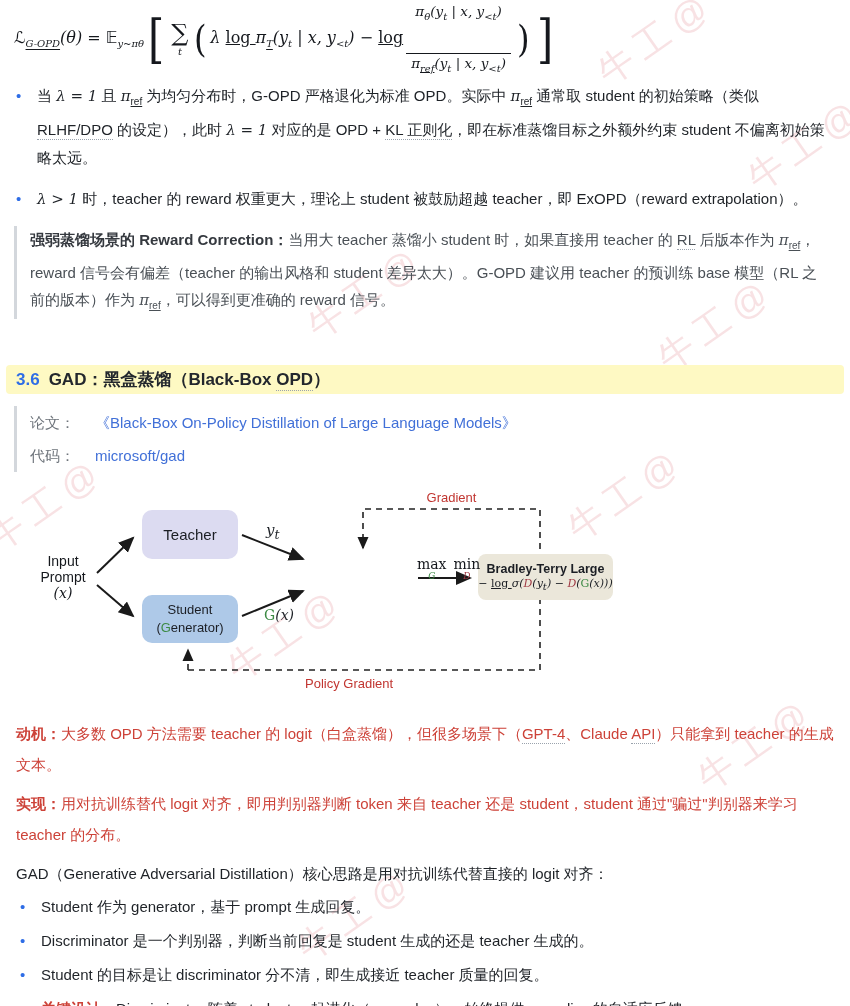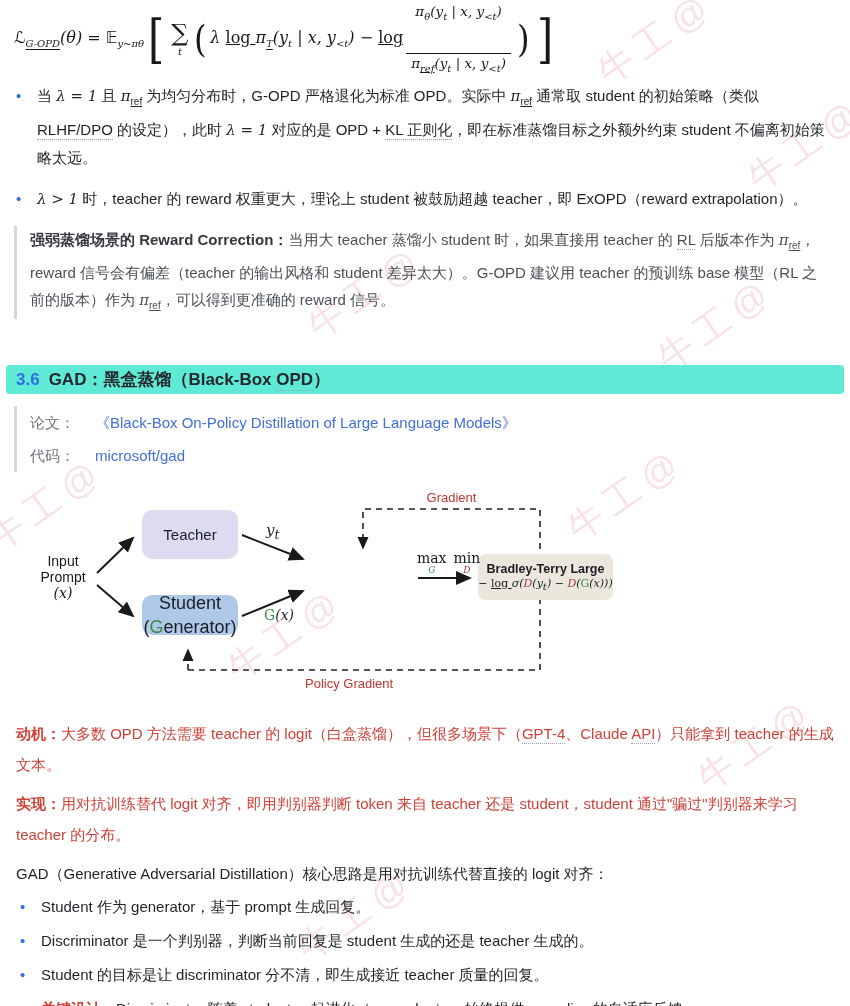--- a/index.html
+++ b/index.html
@@ -35,48 +35,48 @@
   
   .top-bullets{margin:14px 16px 0 16px;}
   .brow{display:flex;margin-bottom:13px;}
   .bdot{flex:none;width:21px;color:#2e6de6;font-size:15px;line-height:28px;}
   .btext{flex:1;font-size:15px;line-height:28px;color:#1e2227;}
   
   .callout{margin:9px 20px 0 14px;border-left:3px solid #d3d7dc;padding-left:13px;
     font-size:15px;line-height:27px;color:#4a5056;}
   .callout .sg-b{color:#35393f;}
   
-  .section-bar{margin:46px 6px 0 6px;background:#5eead4;border-radius:4px;
+  .section-bar{margin:46px 6px 0 6px;background:#fef9c3;border-radius:4px;
     padding:3px 10px;display:flex;align-items:center;font-size:17px;font-weight:700;color:#23272d;}
   .section-num{color:#2e6de6;margin-right:9px;}
   
   .refs{margin:12px 0 0 14px;border-left:3px solid #d3d7dc;padding-left:13px;}
   .ref-row{font-size:15px;line-height:33px;}
   .ref-label{color:#6e747b;margin-right:20px;}
   .ref-link{color:#4170d8;text-decoration:none;cursor:pointer;}
   
   .diagram{position:relative;height:233px;margin-top:5px;width:850px;}
   .diagram svg{position:absolute;left:0;top:0;z-index:1;}
   .d-box{position:absolute;z-index:2;display:flex;flex-direction:column;align-items:center;
     justify-content:center;border-radius:10px;text-align:center;color:#1b1e24;}
   .d-teacher{left:142px;top:33px;width:96px;height:49px;background:#dcdbf1;font-size:15px;font-weight:500;}
-  .d-student{left:142px;top:118px;width:96px;height:40px;background:#aec9e8;font-size:18px;font-weight:500;line-height:1.35;}
+  .d-student{left:142px;top:118px;width:96px;height:48px;background:#aec9e8;font-size:13px;font-weight:500;line-height:1.35;}
   .d-disc{left:313px;top:77px;width:101px;height:46px;background:#a5c4e4;}
   .d-disc .l1{font-size:13.5px;font-weight:700;}
   .d-disc .l2{font-size:13px;font-family:"DejaVu Serif",serif;font-style:italic;margin-top:1px;}
   .d-bt{left:478px;top:77px;width:135px;height:46px;background:#ebe7da;border-radius:8px;}
   .d-bt .l1{font-size:12.5px;font-weight:700;}
   .d-bt .l2{font-size:11px;font-family:"DejaVu Serif",serif;font-style:italic;margin-top:1px;}
   .d-red{color:#cc3b35;}
   .d-input{position:absolute;left:30px;top:76px;width:66px;text-align:center;z-index:2;
     font-size:14px;line-height:16px;color:#15181d;}
   .d-input .mx{font-family:"DejaVu Serif",serif;font-style:italic;}
   .d-yt{position:absolute;left:266px;top:44px;z-index:2;font-family:"DejaVu Serif",serif;font-style:italic;font-size:15px;}
   .d-gx{position:absolute;left:264px;top:130px;z-index:2;font-family:"DejaVu Serif",serif;font-style:italic;font-size:14px;}
-  .d-maxmin{position:absolute;left:417px;top:74px;z-index:2;display:flex;gap:7px;
+  .d-maxmin{position:absolute;left:417px;top:80px;z-index:2;display:flex;gap:7px;
     font-family:"DejaVu Serif",serif;font-size:14px;color:#15181d;}
   .mm{display:inline-flex;flex-direction:column;align-items:center;line-height:1;}
   .mm .mm-sub{font-size:9px;font-style:italic;margin-top:1px;}
   .d-grad{position:absolute;left:404px;top:13px;width:95px;text-align:center;z-index:2;
     font-size:13px;color:#c13530;}
   .d-pgrad{position:absolute;left:305px;top:199px;width:120px;text-align:left;z-index:2;
     font-size:13px;color:#c13530;}
   
   .para{margin:0 16px;font-size:15px;}
   .red-para{color:#cd4238;line-height:31px;margin-top:8px;}

